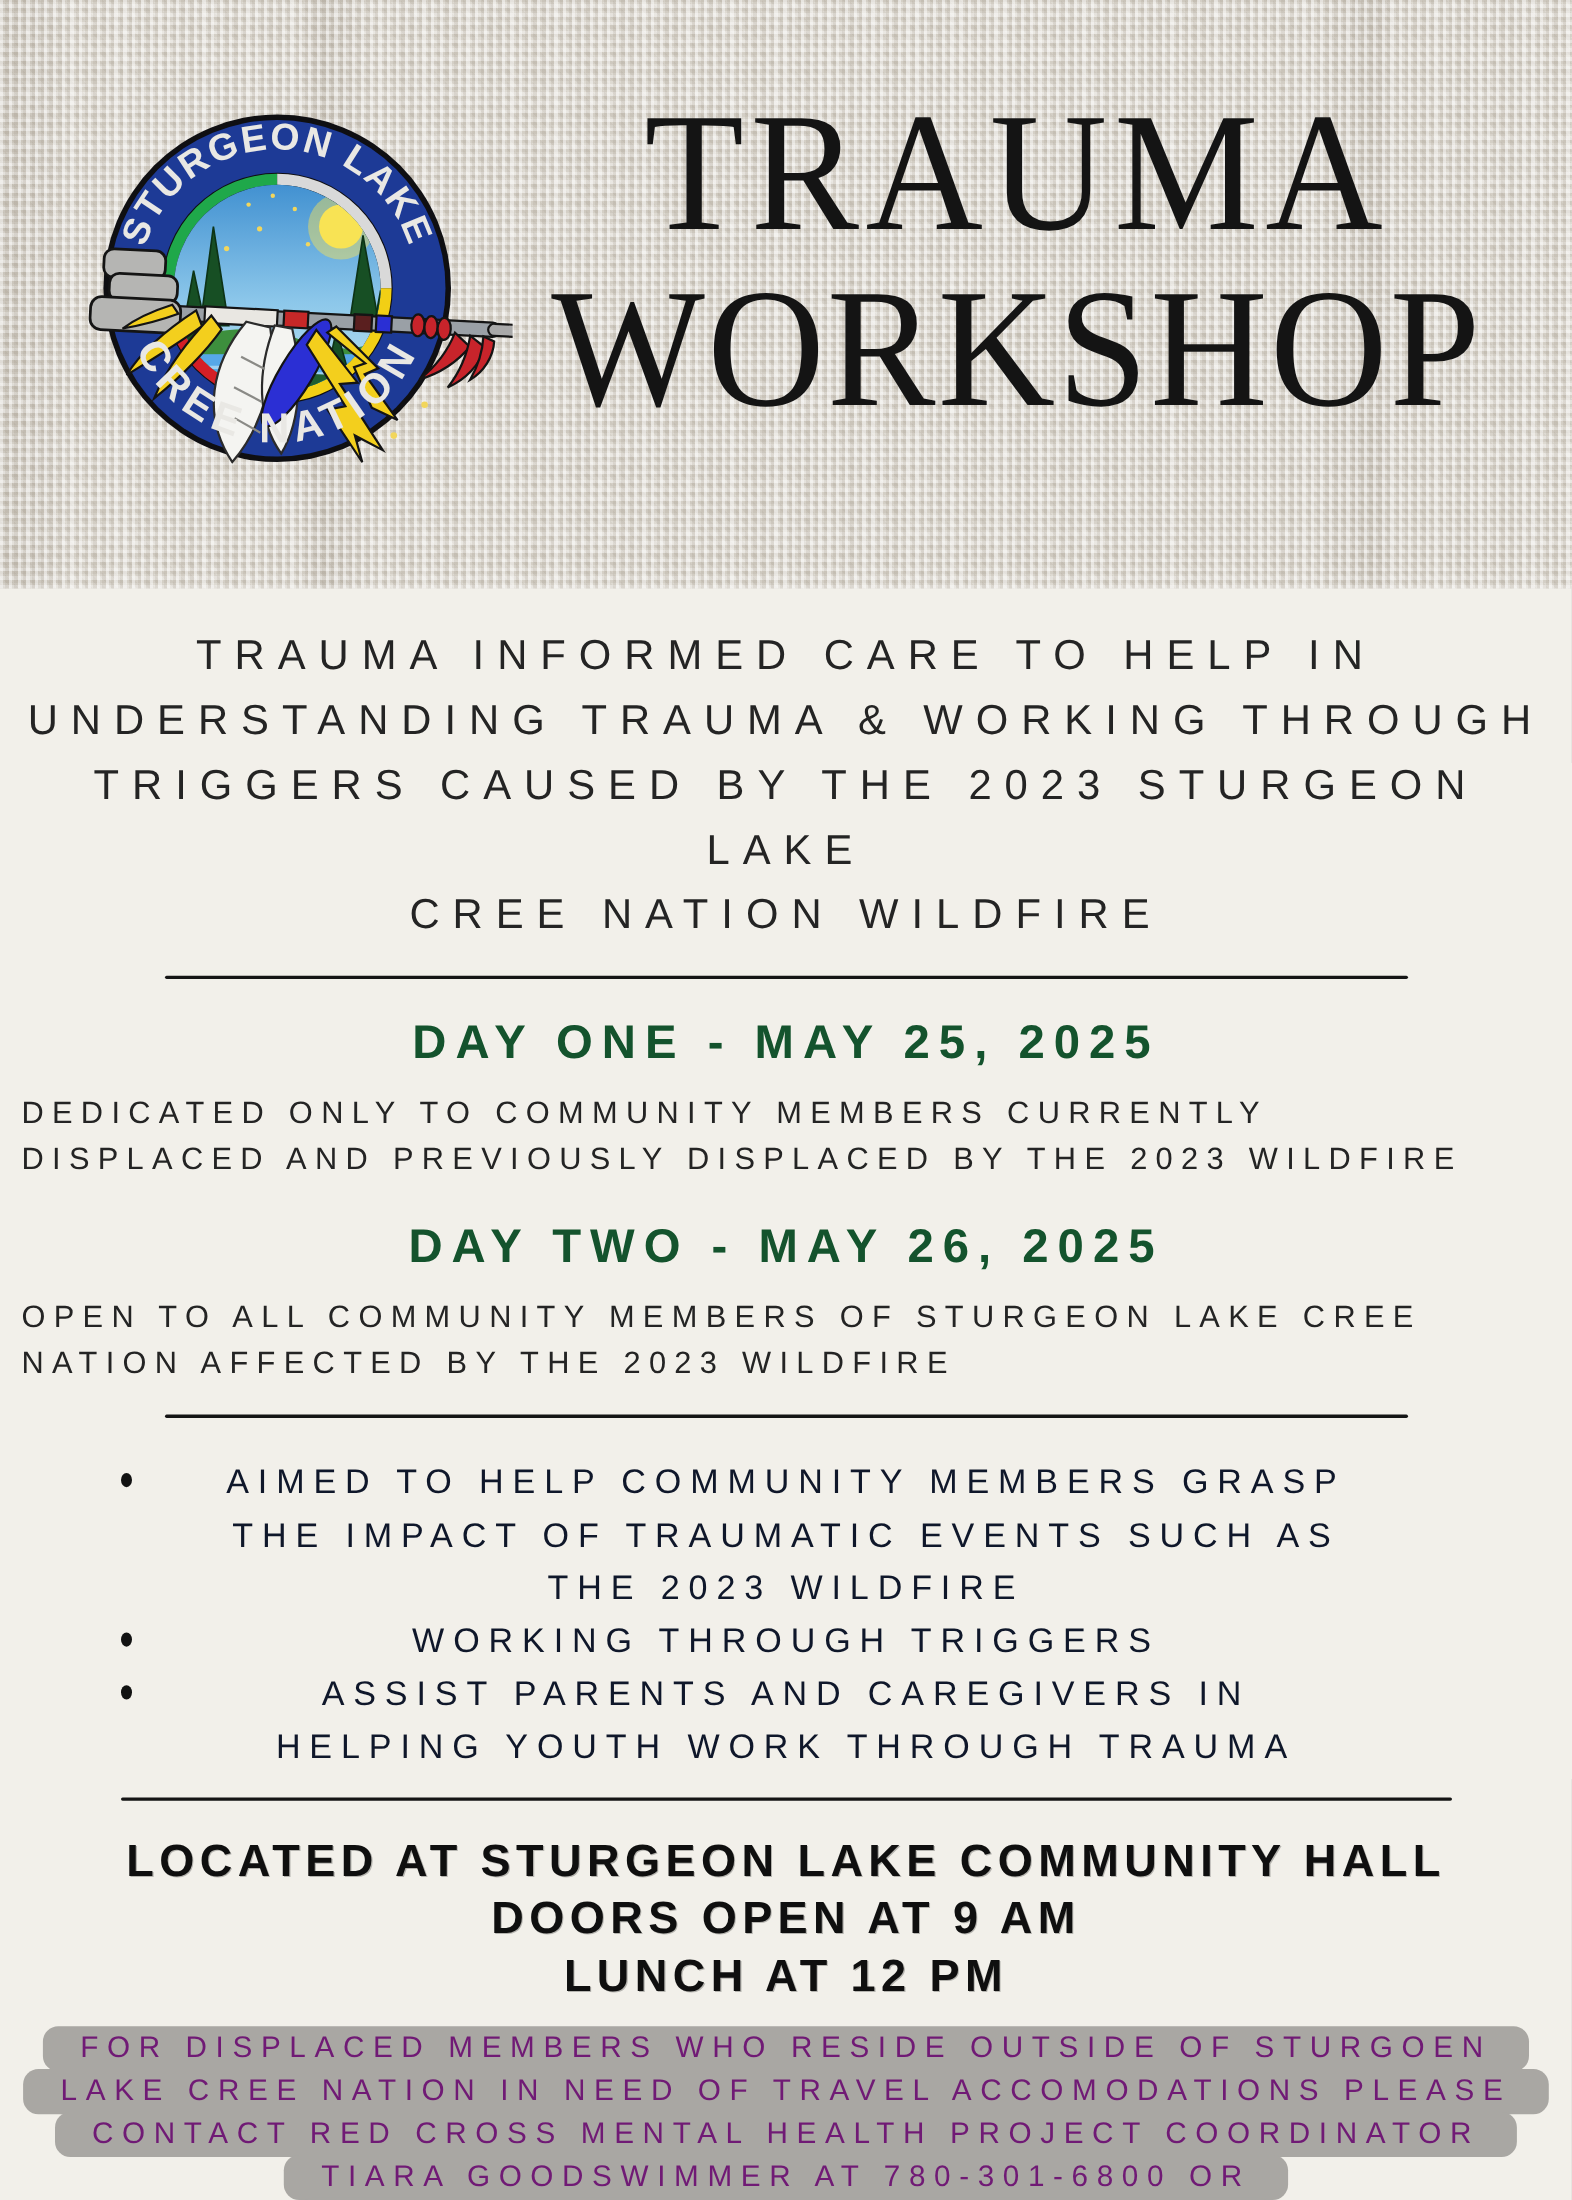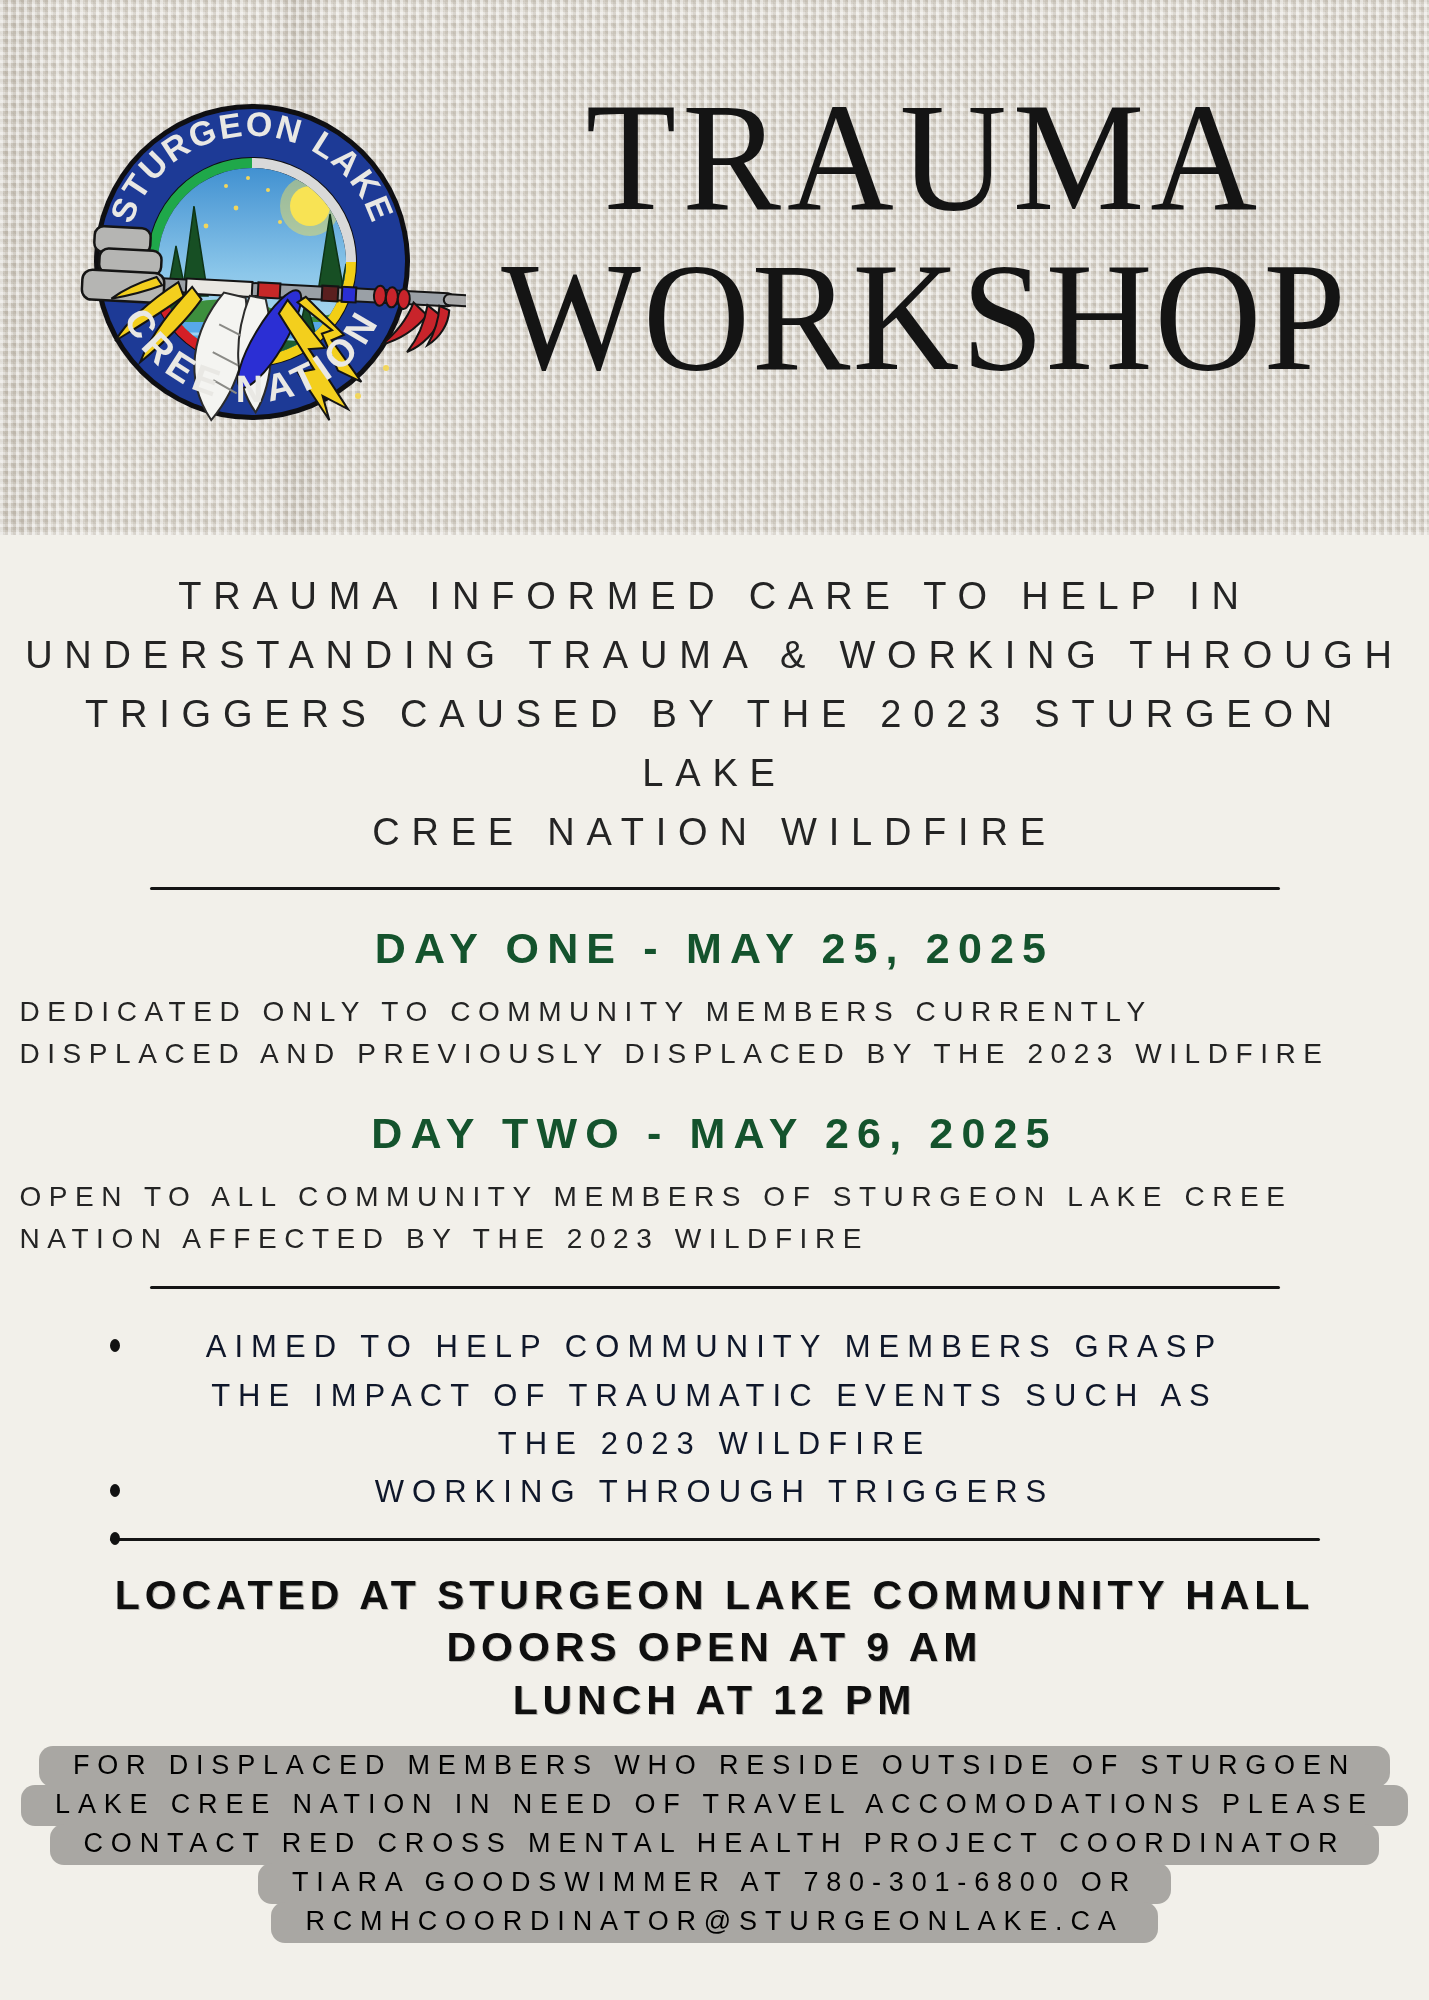--- a/index.html
+++ b/index.html
@@ -81,21 +81,21 @@
     font-weight:bold;
     font-size:41px;letter-spacing:.12em;line-height:1.28;
     color:#0f0f0f;
     text-shadow:1px 1px 0 rgba(0,0,0,.25);
   }
   .footer-box{margin-top:20px;}
   .footer-box .hl{
     width:fit-content;
     margin:0 auto;
     background:#a9a7a3;
-    color:#000000;
+    color:#701a75;
     font-size:27px;letter-spacing:.29em;line-height:1;
     padding:6px 34px 8px 34px;
     border-radius:14px;
     white-space:nowrap;
   }
   .footer-box .hl + .hl{margin-top:-2px;}
 </style>
 </head>
 <body>
 
@@ -254,20 +254,24 @@
         </div>
       </li>
       <li>
         <span class="dot"></span>
         <div class="bullet-text">
           <span style="display:block">WORKING THROUGH TRIGGERS</span>
         </div>
       </li>
       <li>
         <span class="dot"></span>
+        <div class="bullet-text">
+          <span style="display:block">ASSIST PARENTS AND CAREGIVERS IN</span>
+          <span style="display:block">HELPING YOUTH WORK THROUGH TRAUMA</span>
+        </div>
       </li>
     </ul>
 
     <div class="divider wide"></div>
 
     <div class="location">
       <div>LOCATED AT STURGEON LAKE COMMUNITY HALL</div>
       <div>DOORS OPEN AT 9 AM</div>
       <div>LUNCH AT 12 PM</div>
     </div>

